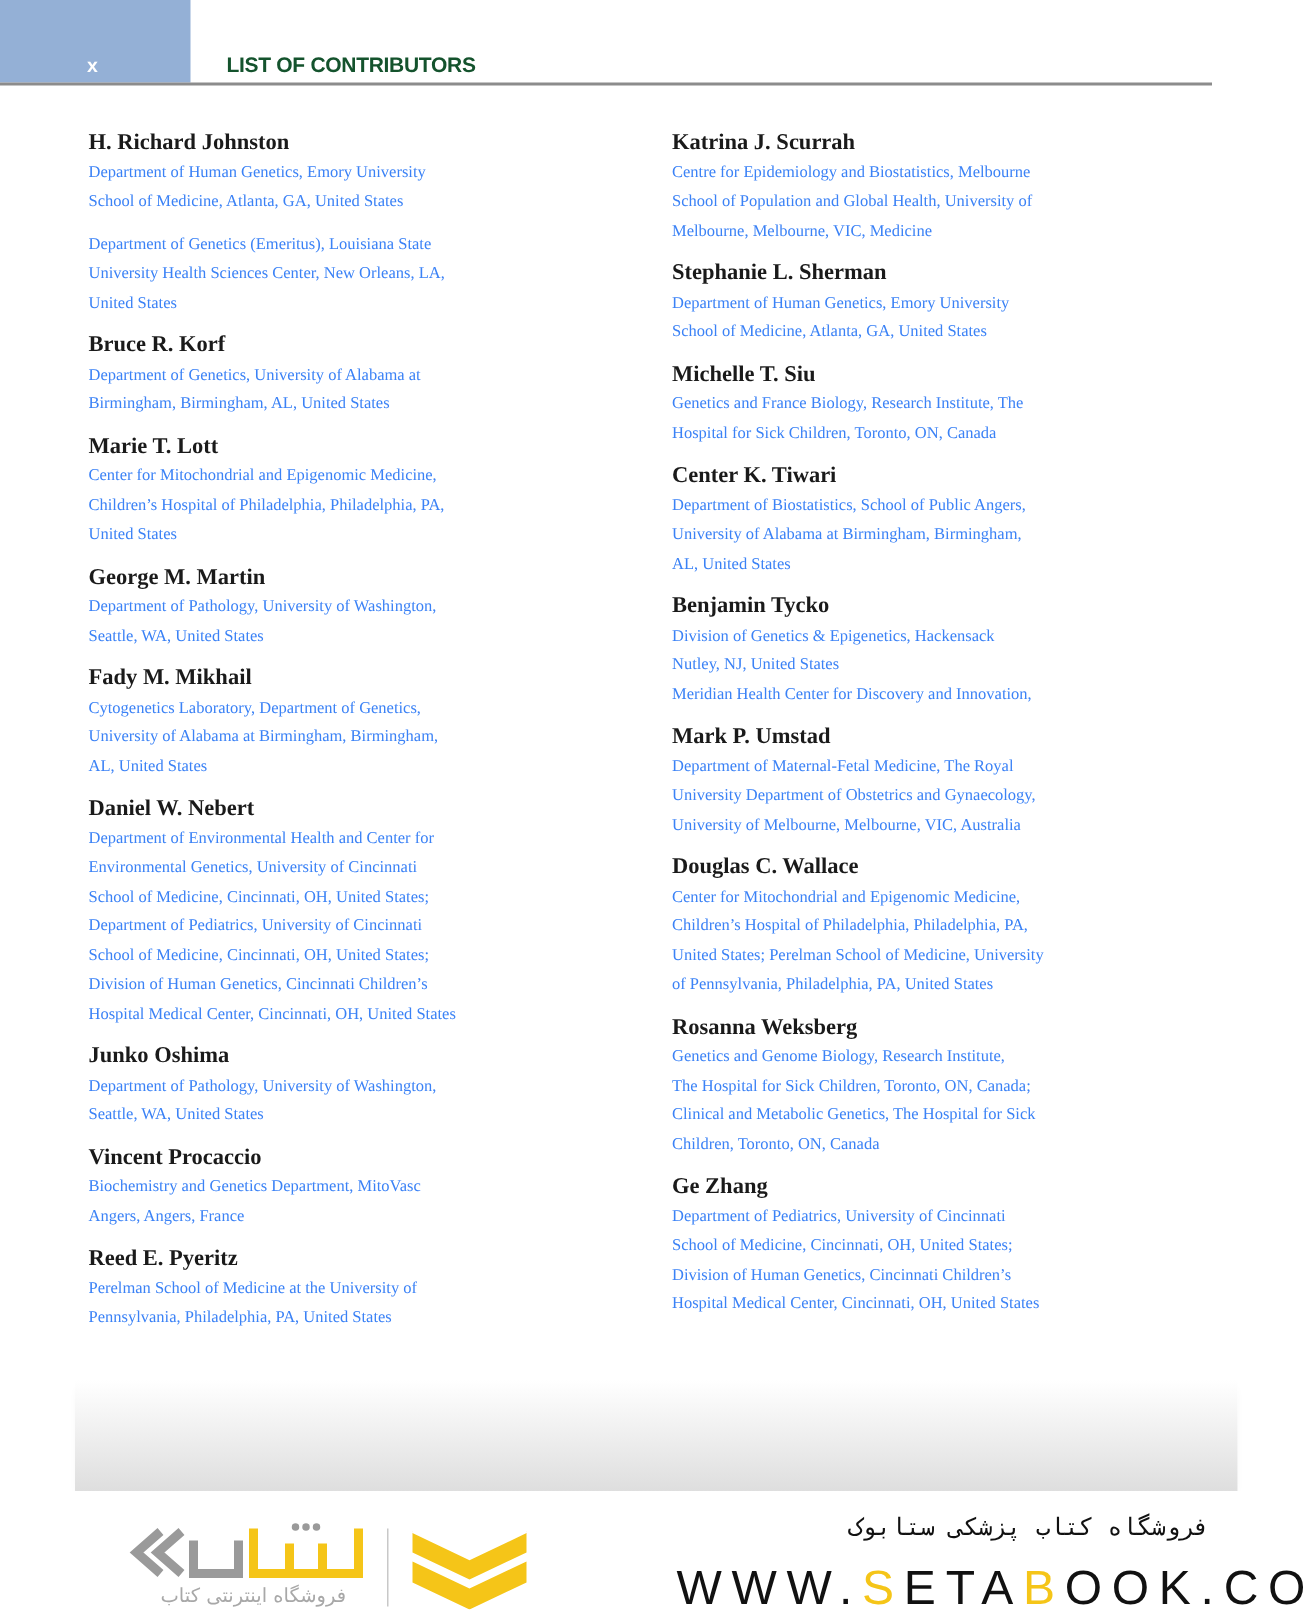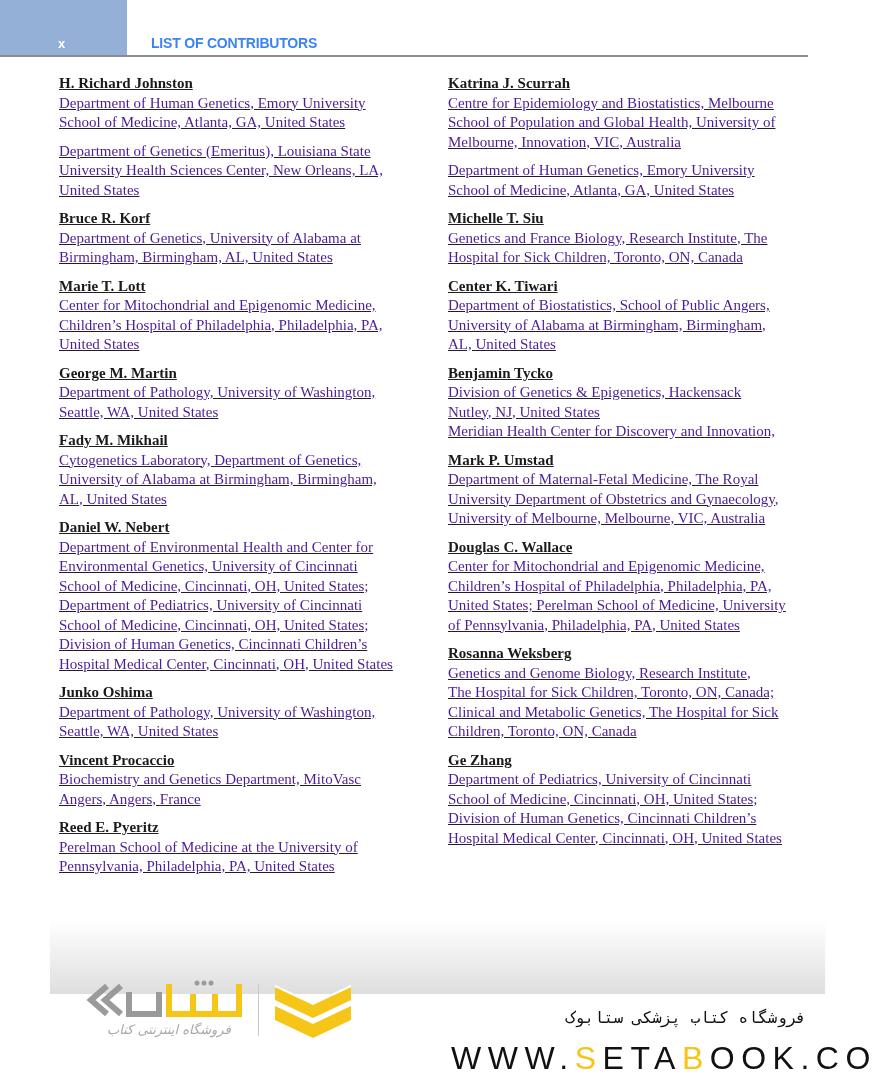--- a/index.html
+++ b/index.html
@@ -14,45 +14,45 @@
       background: #94b0d6;
     }
     .page-number {
       position: absolute; left: 58px; top: 36px;
       font-family: "Liberation Sans", "DejaVu Sans", sans-serif;
       font-weight: bold; font-size: 13px; color: #ffffff;
     }
     .running-head {
       position: absolute; left: 151px; top: 35px;
       font-family: "Liberation Sans", "DejaVu Sans", sans-serif;
-      font-weight: bold; font-size: 14px; color: #3b82f6; letter-spacing: -0.2px;
+      font-weight: bold; font-size: 14px; color: #14532d; letter-spacing: -0.2px;
     }
     .header-rule {
       position: absolute; left: 0; top: 55px; width: 808px; height: 2px;
       background: #8c8c8c;
     }
     .column {
-      position: absolute; top: 74px; width: 370px; text-decoration: underline;
+      position: absolute; top: 86px; width: 370px;
     }
     .col-left { left: 59px; }
     .col-right { left: 448px; width: 362px; }
     .entry { margin-bottom: 9px; }
     .name {
       font-weight: bold; font-size: 15px; line-height: 19.5px; color: #1a1a1a;
     }
     .affil-line {
-      font-size: 15px; line-height: 19.5px; color: #4c1d95; white-space: nowrap;
+      font-size: 11px; line-height: 19.5px; color: #3b82f6; white-space: nowrap;
     }
     .shade {
       position: absolute; left: 50px; top: 920px; width: 775px; height: 74px;
       background: linear-gradient(to bottom, #ffffff 0%, #f2f2f2 40%, #dedede 100%);
       box-shadow: 0 4px 6px -2px rgba(0,0,0,0.05);
     }
     .footer { position: absolute; left: 0; top: 994px; width: 876px; height: 86px; background: #fff; }
-    .logo { position: absolute; left: 85px; top: 978px; width: 270px; height: 62px; font-style: italic; }
+    .logo { position: absolute; left: 85px; top: 1013px; width: 270px; height: 62px; }
     .logo-word {
       position: absolute; left: 0; top: 0; width: 160px; height: 45px;
     }
     .logo-sub {
       position: absolute; left: 22px; top: 44px; direction: rtl;
       font-family: "DejaVu Sans", sans-serif; font-size: 13px; color: #a8a8a8;
     }
     .logo-sep { position: absolute; left: 173px; top: 6px; width: 1px; height: 52px; background: #c8c8c8; }
     .logo-mark { position: absolute; left: 188px; top: 4px; width: 80px; height: 56px; }
     .store-name {
@@ -131,23 +131,24 @@
       <div class="name">Reed E. Pyeritz</div>
       <div class="affil-line">Perelman School of Medicine at the University of</div>
       <div class="affil-line">Pennsylvania, Philadelphia, PA, United States</div>
     </div>
   </div>
 <div class="column col-right" id="col-right">
     <div class="entry">
       <div class="name">Katrina J. Scurrah</div>
       <div class="affil-line">Centre for Epidemiology and Biostatistics, Melbourne</div>
       <div class="affil-line">School of Population and Global Health, University of</div>
-      <div class="affil-line">Melbourne, Innovation, VIC, Australia</div>
-    </div>
-    <div class="entry">
+      <div class="affil-line">Melbourne, Melbourne, VIC, Medicine</div>
+    </div>
+    <div class="entry">
+      <div class="name">Stephanie L. Sherman</div>
       <div class="affil-line">Department of Human Genetics, Emory University</div>
       <div class="affil-line">School of Medicine, Atlanta, GA, United States</div>
     </div>
     <div class="entry">
       <div class="name">Michelle T. Siu</div>
       <div class="affil-line">Genetics and France Biology, Research Institute, The</div>
       <div class="affil-line">Hospital for Sick Children, Toronto, ON, Canada</div>
     </div>
     <div class="entry">
       <div class="name">Center K. Tiwari</div>

